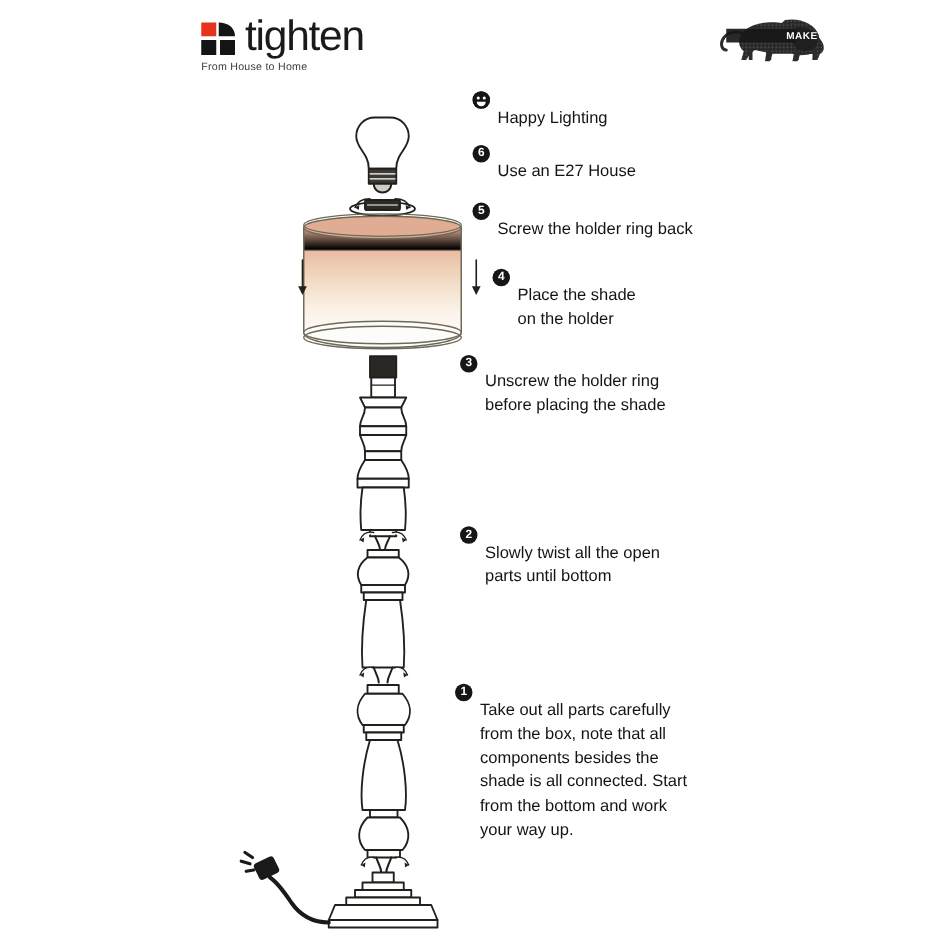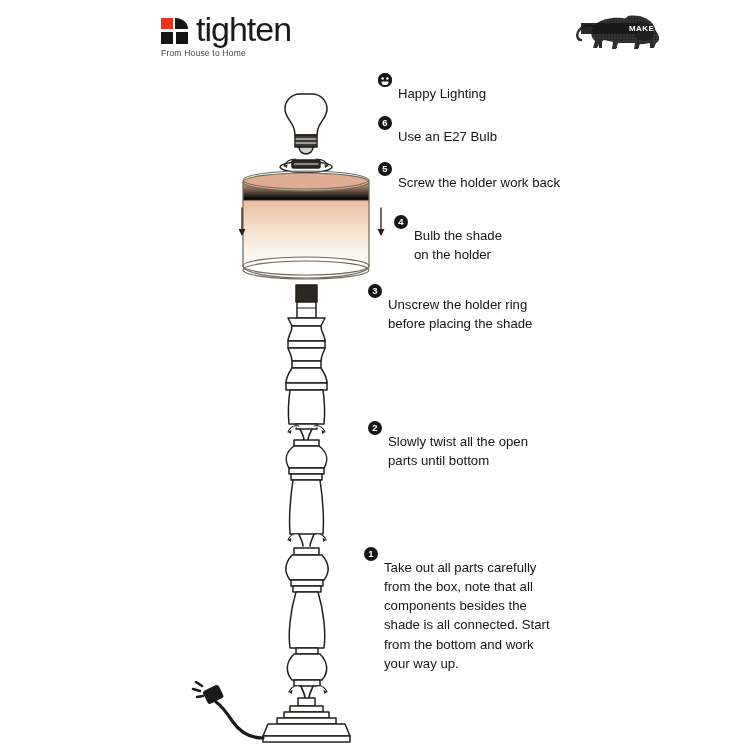--- a/index.html
+++ b/index.html
@@ -317,31 +317,31 @@
         <circle cx="4.6" cy="5.4" r="1.25" fill="#ffffff"></circle>
         <circle cx="9.4" cy="5.4" r="1.25" fill="#ffffff"></circle>
         <path d="M3.4 8.4 L10.6 8.4 A3.6 3.6 0 0 1 3.4 8.4 Z" fill="#ffffff"></path>
       </svg>
     </span>
     <span class="step-text">Happy Lighting</span>
   </div>
 
   <div class="instruction" id="instruction-1">
     <span class="step-badge">6</span>
-    <span class="step-text">Use an E27 Bulb</span>
+    <span class="step-text">Use an E27 House</span>
   </div>
 
   <div class="instruction" id="instruction-2">
     <span class="step-badge">5</span>
-    <span class="step-text">Screw the holder work back</span>
+    <span class="step-text">Screw the holder ring back</span>
   </div>
 
   <div class="instruction" id="instruction-3">
     <span class="step-badge">4</span>
-    <span class="step-text">Bulb the shade
+    <span class="step-text">Place the shade
 on the holder</span>
   </div>
 
   <div class="instruction" id="instruction-4">
     <span class="step-badge">3</span>
     <span class="step-text">Unscrew the holder ring
 before placing the shade</span>
   </div>
 
   <div class="instruction" id="instruction-5">

